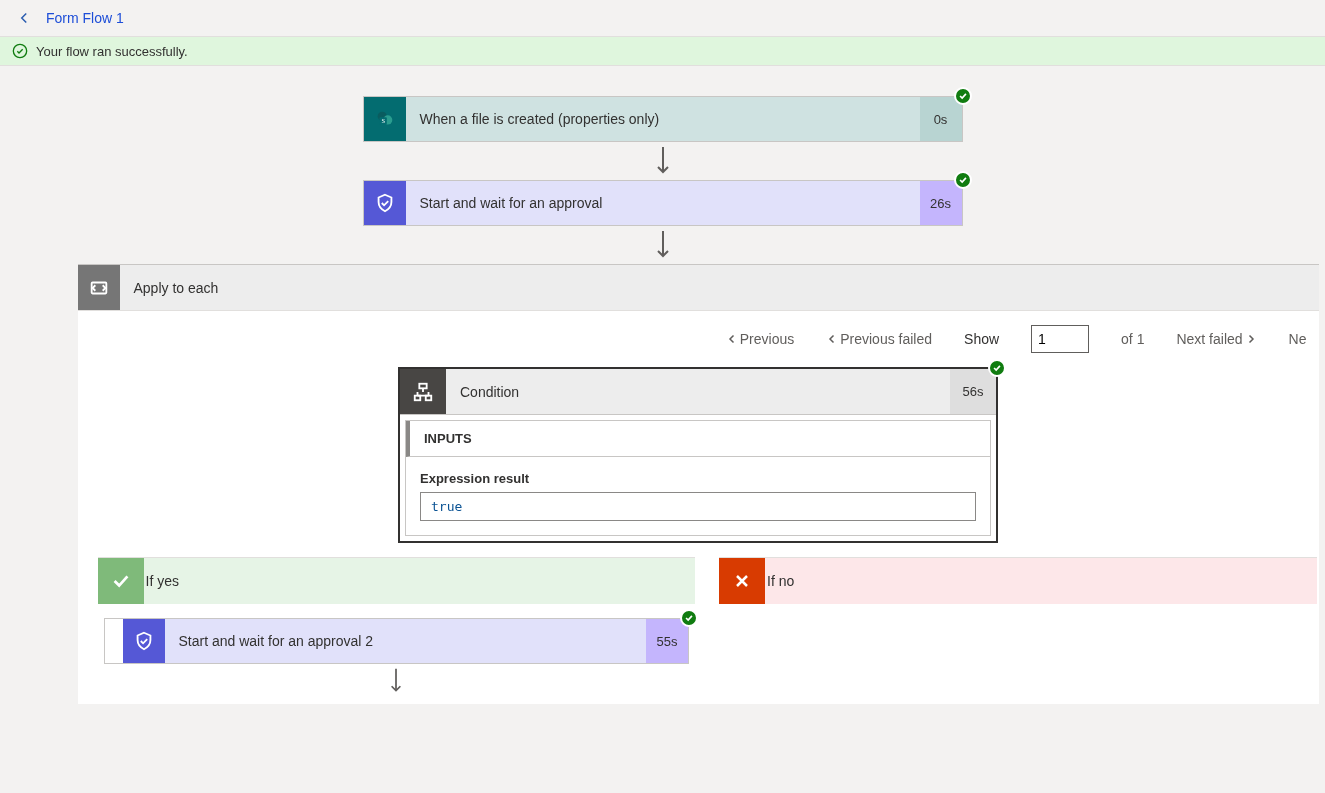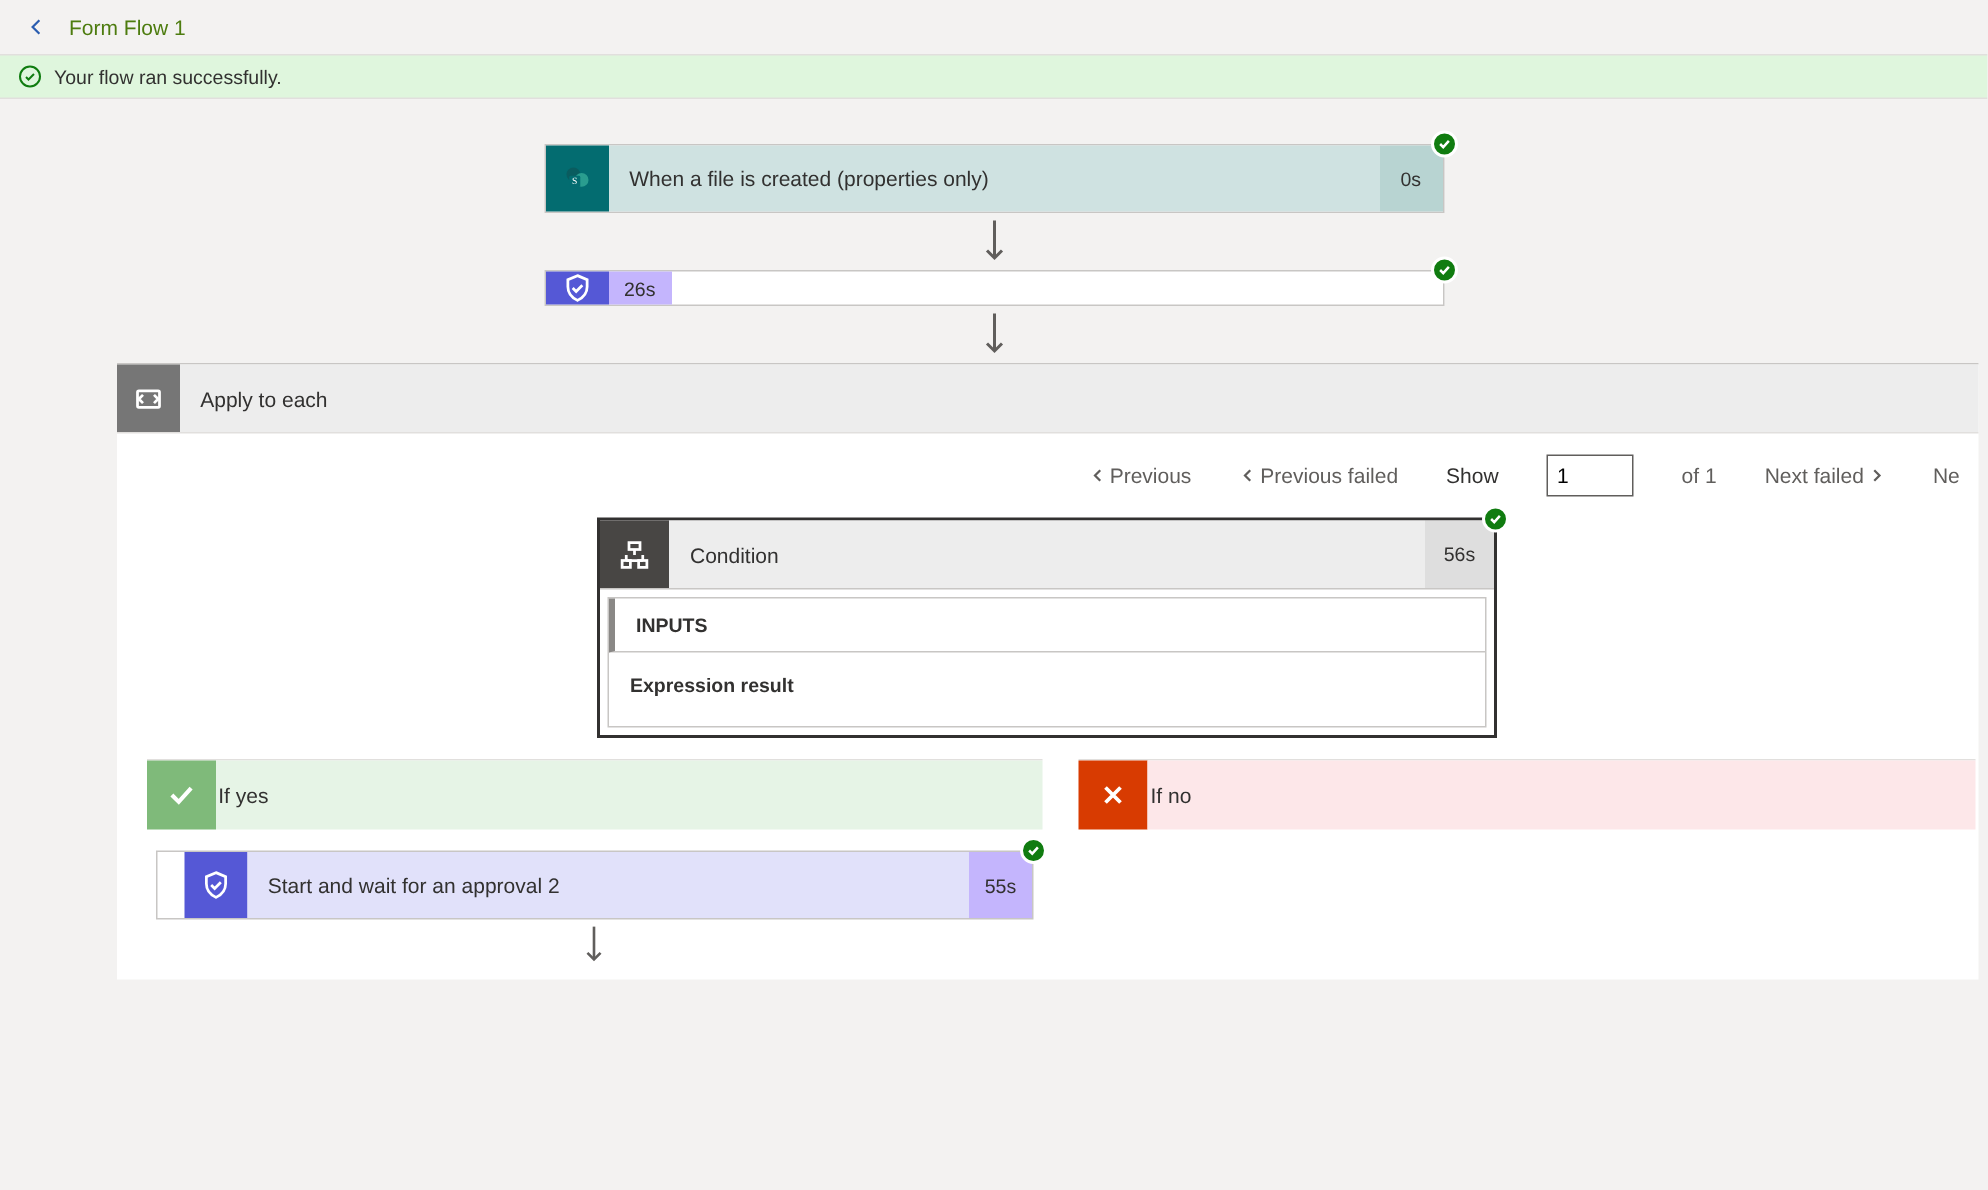--- a/index.html
+++ b/index.html
@@ -19,21 +19,21 @@
     height: 36px;
     padding: 0 10px;
     background: #f3f2f1;
   }
   .back-btn {
     width: 28px; height: 28px;
     display: flex; align-items: center; justify-content: center;
     cursor: pointer;
     color: #2a5db0;
   }
-  .title-text { margin-left: 8px; font-size: 14px; color: #4d7c0f; }
+  .title-text { margin-left: 8px; font-size: 14px; color: #1d4ed8; }
   .successbar {
     display: flex;
     align-items: center;
     height: 30px;
     padding: 0 12px;
     background: #dff6dd;
     border-top: 1px solid #e1dfdd;
     border-bottom: 1px solid #e1dfdd;
   }
   .success-icon { color: #107c10; margin-right: 8px; display:flex; }
@@ -298,20 +298,21 @@
       </svg>
   </div>
 
   <div class="step approval">
     <div class="icon-sq">
       <svg width="22" height="22" viewBox="0 0 24 24" fill="none" stroke="#fff" stroke-width="2">
           <path d="M12 3l7 3v5c0 5-3 8-7 10-4-2-7-5-7-10V6l7-3z"></path>
           <path d="M8.5 12l2.5 2.5L15.5 10"></path>
         </svg>
     </div>
+    <div class="body">Start and wait for an approval</div>
     <div class="timing">26s</div>
     <div class="status-badge">
       <svg width="10" height="10" viewBox="0 0 24 24" fill="none" stroke="#fff" stroke-width="4">
           <path d="M5 12l5 5L19 7"></path>
         </svg>
     </div>
   </div>
 
   <div class="arrow-down">
     <svg width="18" height="32" viewBox="0 0 18 32" fill="none" stroke="currentColor" stroke-width="2">
@@ -372,20 +373,21 @@
               </svg>
           </div>
           <div class="body">Condition</div>
           <div class="timing">56s</div>
         </div>
         <div class="condition-body">
           <div class="inputs-box">
             <div class="hdr">INPUTS</div>
             <div class="inner">
               <div class="label">Expression result</div>
+              <div class="value">true</div>
             </div>
           </div>
         </div>
         <div class="status-badge">
           <svg width="10" height="10" viewBox="0 0 24 24" fill="none" stroke="#fff" stroke-width="4">
               <path d="M5 12l5 5L19 7"></path>
             </svg>
         </div>
       </div>
     </div>

